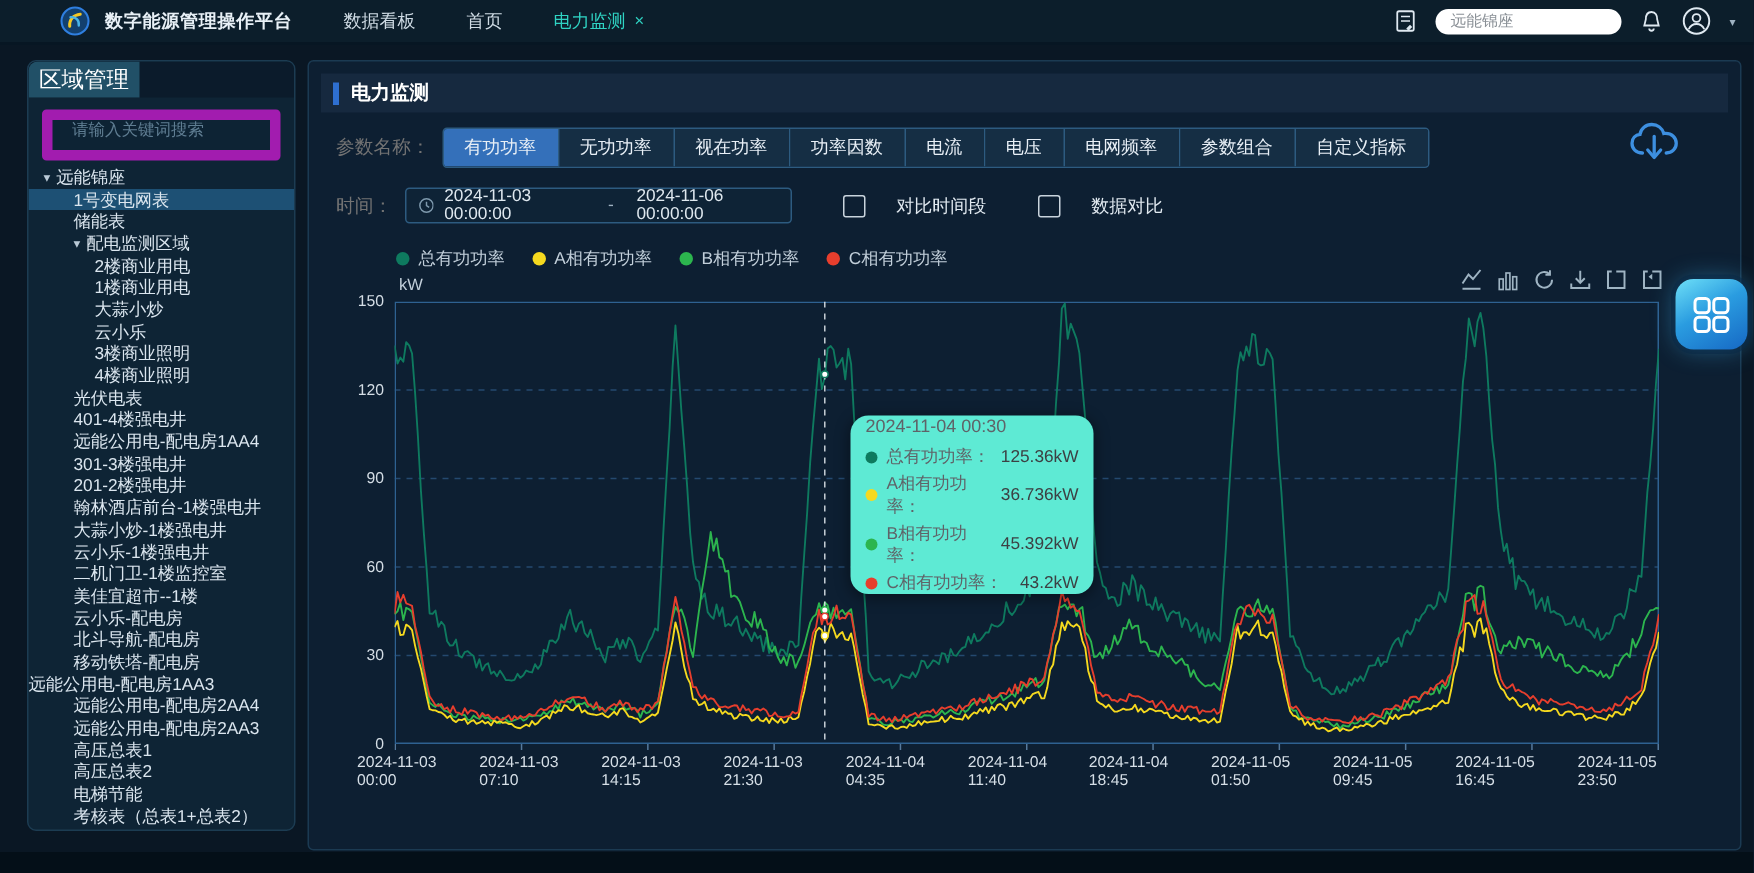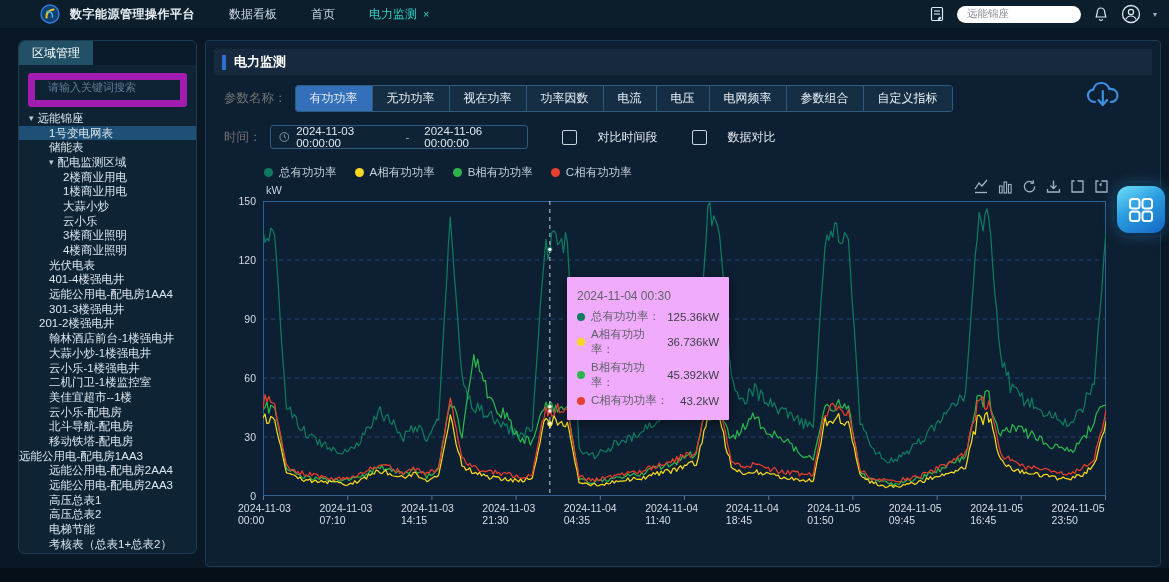--- a/index.html
+++ b/index.html
@@ -16,21 +16,21 @@
   .nav-item{color:#cfdbe4;font-size:12px;margin-left:34px;cursor:pointer;}
   .nav-tab{color:#2fd3c3;font-size:12px;margin-left:34px;display:flex;align-items:center;gap:6px;cursor:pointer;}
   .nav-tab .close{font-size:11px;color:#2fd3c3;}
   .topbar-right{margin-left:auto;display:flex;align-items:center;gap:12px;}
   .pill{width:104px;height:17px;background:#ffffff;border-radius:9px;display:flex;align-items:center;
     padding:0 10px;color:#8a9096;font-size:10.5px;}
   
   .sidebar{position:absolute;left:18px;top:40px;width:179px;height:514px;background:#0e2435;
     border:1px solid #1c3c52;border-radius:6px;box-sizing:border-box;overflow:hidden;}
   .side-tabbar{height:24px;background:#0b1b2b;display:flex;}
-  .side-tab{width:74px;height:24px;background:#215067;color:#fff;font-size:12px;
+  .side-tab{width:74px;height:24px;background:#215067;color:#fff;font-size:15px;
     display:flex;align-items:center;justify-content:center;border-top-left-radius:6px;cursor:pointer;}
   .side-search{margin:8px 9px 4px 9px;height:20px;border:7px solid #a21caf;border-radius:3px;
     background:#0d2334;display:flex;align-items:flex-start;padding:0 6px;gap:5px;}
   .side-search input{flex:1;background:transparent;border:none;outline:none;color:#dbe6ef;font-size:11px;
     font-family:"Liberation Sans",sans-serif;}
   .side-search input::placeholder{color:#5f7d92;}
   .tree{margin-top:4px;}
   .tree-row{height:14.7px;display:flex;align-items:center;color:#dbe6ef;font-size:11.5px;
     white-space:nowrap;cursor:pointer;}
   .tree-row.sel{background:#1d5074;}
@@ -64,22 +64,22 @@
   .legend-dot{width:9px;height:9px;border-radius:50%;}
   .legend-label{color:#c2cfda;font-size:11.5px;}
   .ylabel{position:absolute;left:60px;top:143px;color:#c2cfda;font-size:11px;}
   .chart-toolbar{position:absolute;left:768px;top:138px;display:flex;gap:9px;align-items:center;}
   .tb-icon{width:15px;height:15px;cursor:pointer;}
   .plot-wrap{position:absolute;left:57px;top:160px;width:843px;height:302px;}
   .ytick{position:absolute;left:14px;width:36px;text-align:right;color:#d4dde5;font-size:10.5px;}
   .xticks{position:absolute;left:32px;top:461px;width:895px;display:flex;justify-content:space-between;}
   .xtick{color:#d6dfe7;font-size:10.5px;}
   
-  .tooltip{position:absolute;left:361px;top:236px;width:142px;background:#f0abfc;border-radius:1px;
-    padding:12px 10px;box-shadow:0 2px 10px rgba(0,0,0,.45);z-index:5;}
+  .tooltip{position:absolute;left:361px;top:236px;width:142px;background:#5eead4;border-radius:12px;
+    padding:0 10px;box-shadow:0 2px 10px rgba(0,0,0,.45);z-index:5;}
   .tt-title{color:#5f6368;font-size:12px;margin-bottom:6px;}
   .tt-row{display:flex;align-items:center;gap:6px;margin-top:3px;}
   .tt-dot{width:8px;height:8px;border-radius:50%;flex:0 0 auto;}
   .tt-name{color:#5f6368;font-size:11.5px;}
   .tt-val{margin-left:auto;color:#3c4043;font-size:11.5px;}
   
   .float-btn{position:absolute;left:1117px;top:186px;width:48px;height:47px;border-radius:12px;
     background:linear-gradient(150deg,#6ee0f8 0%,#2a9ce0 45%,#1668c4 100%);
     box-shadow:0 0 0 3px rgba(10,40,70,.55),0 0 16px rgba(60,180,240,.45);
     display:flex;align-items:center;justify-content:center;cursor:pointer;z-index:6;}
@@ -173,21 +173,21 @@
       </div>
       <div class="tree-row" style="padding-left: 30px; align-items: flex-end;">
         <span>401-4楼强电井</span>
       </div>
       <div class="tree-row" style="padding-left: 30px;">
         <span>远能公用电-配电房1AA4</span>
       </div>
       <div class="tree-row" style="padding-left: 30px;">
         <span>301-3楼强电井</span>
       </div>
-      <div class="tree-row" style="padding-left: 20px;">
+      <div class="tree-row" style="padding-left: 30px;">
         <span>201-2楼强电井</span>
       </div>
       <div class="tree-row" style="padding-left: 30px;">
         <span>翰林酒店前台-1楼强电井</span>
       </div>
       <div class="tree-row" style="padding-left: 30px;">
         <span>大蒜小炒-1楼强电井</span>
       </div>
       <div class="tree-row" style="padding-left: 30px;">
         <span>云小乐-1楼强电井</span>

